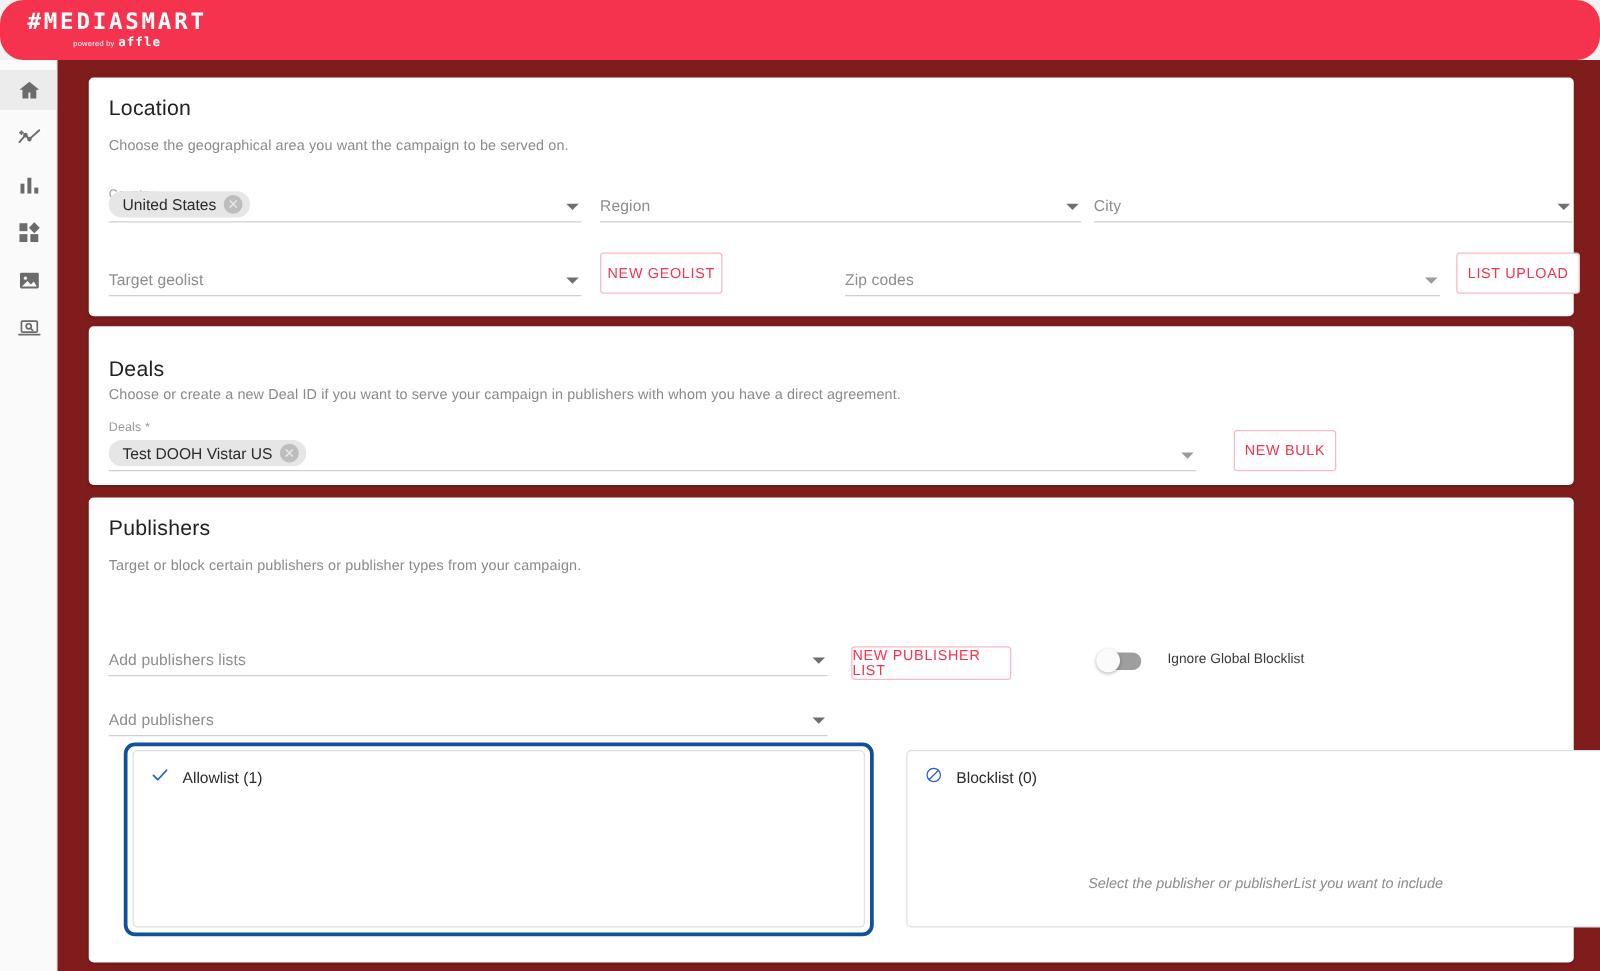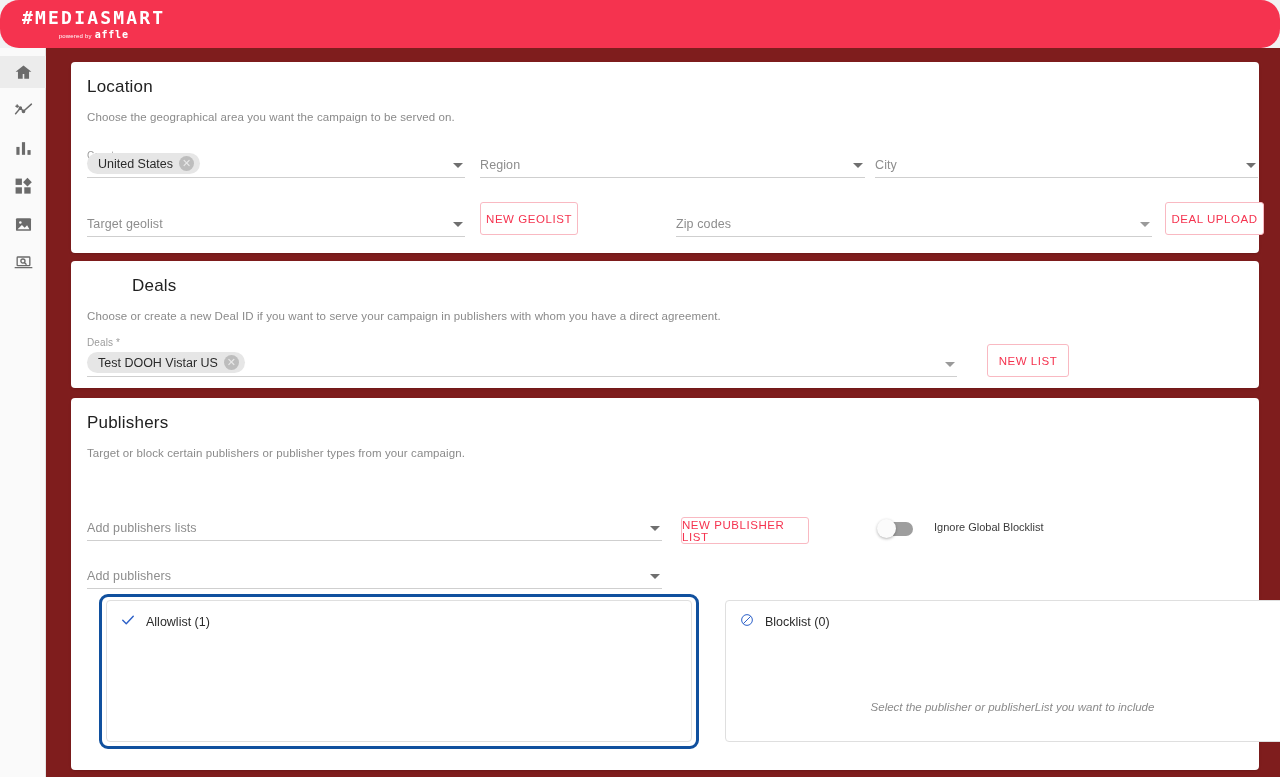--- a/index.html
+++ b/index.html
@@ -302,41 +302,41 @@
       <div class="caret"></div>
     </div>
 
     <div class="btn-outline" style="left:409px; top:140px; width:98px; height:33px;">NEW GEOLIST</div>
 
     <div class="fld" style="left:605px; top:149px; width:476px;">
       <div class="ph">Zip codes</div>
       <div class="caret light"></div>
     </div>
 
-    <div class="btn-outline" style="left:1094px; top:140px; width:99px; height:33px;">DEAL UPLOAD</div>
+    <div class="btn-outline" style="left:1094px; top:140px; width:99px; height:33px;">LIST UPLOAD</div>
 
   </div>
 
   <div class="card" style="left:25px; top:213px; width:1188px; height:127px;">
 
-    <div class="sect-title" style="position:absolute; left:16px; top:15px;margin-left:45px;">Deals</div>
+    <div class="sect-title" style="position:absolute; left:16px; top:25px;">Deals</div>
 
     <div class="sect-desc" style="position:absolute; left:16px; top:40px;">Choose or create a new Deal ID if you want to serve your campaign in publishers with whom you have a direct agreement.</div>
 
     <div class="field-label" style="position:absolute; left:16px; top:76px;">Deals *</div>
 
     <div class="fld" style="left:16px; top:90px; width:870px;">
       <div class="chip">
         <span>Test DOOH Vistar US</span>
         <span class="chip-x">✕</span>
       </div>
       <div class="caret light"></div>
     </div>
 
-    <div class="btn-outline" style="left:916px; top:83px; width:82px; height:33px;">NEW LIST</div>
+    <div class="btn-outline" style="left:916px; top:83px; width:82px; height:33px;">NEW BULK</div>
 
   </div>
 
   <div class="card" style="left:25px; top:350px; width:1188px; height:372px;">
 
     <div class="sect-title" style="position:absolute; left:16px; top:15px;">Publishers</div>
 
     <div class="sect-desc" style="position:absolute; left:16px; top:40px;">Target or block certain publishers or publisher types from your campaign.</div>
 
     <div class="fld" style="left:16px; top:117px; width:575px;">

